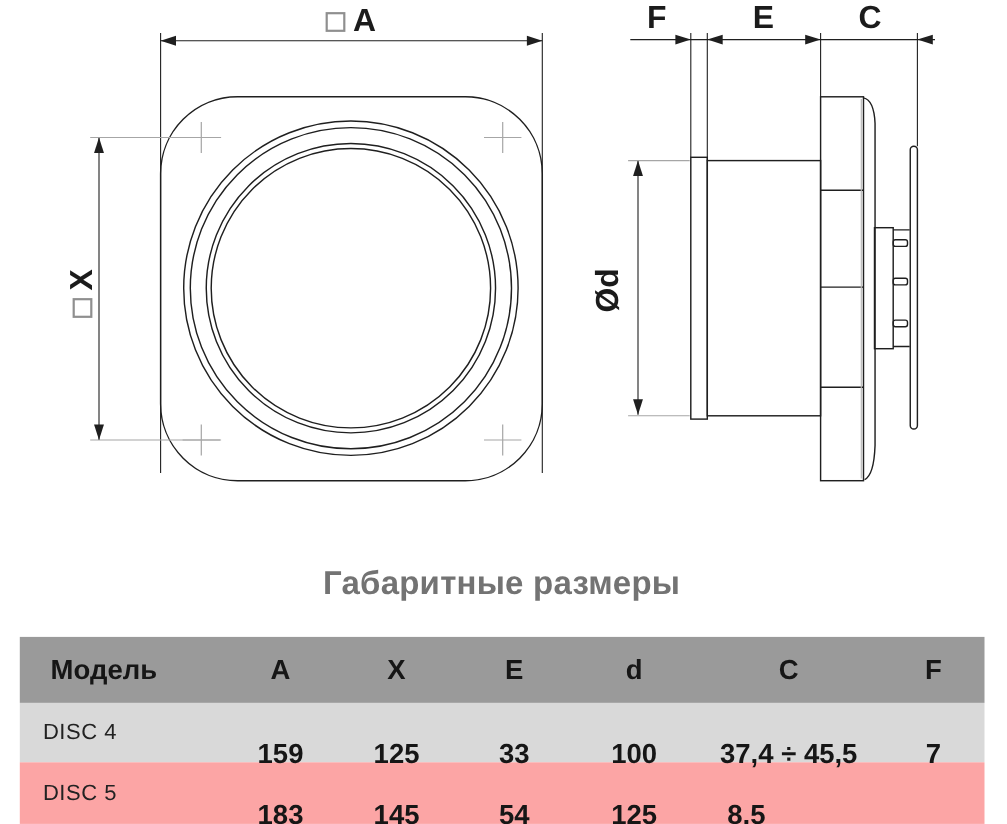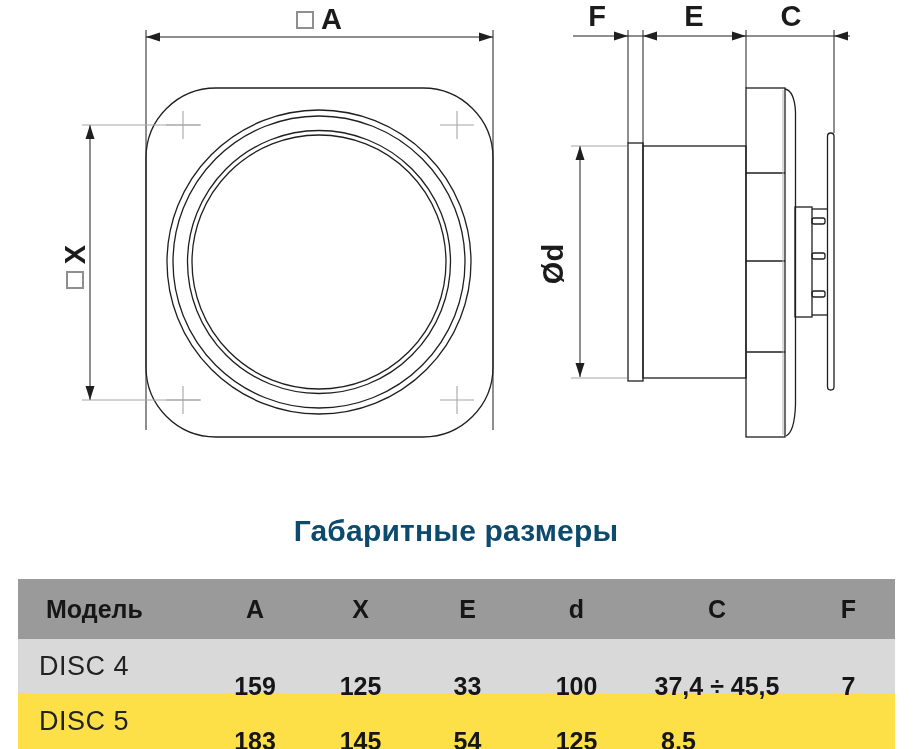--- a/index.html
+++ b/index.html
@@ -6,32 +6,32 @@
   #stage{position:relative;width:915px;height:749px;background:#fff;overflow:hidden;
          font-family:"Liberation Sans",sans-serif;color:#161616;}
   #drawing-svg{position:absolute;left:0;top:0;}
 
   .dim-label{position:absolute;font-weight:bold;font-size:29px;color:#1b1b1b;
              display:flex;align-items:center;justify-content:center;gap:7px;line-height:1;}
   .rot{transform:rotate(-90deg);transform-origin:center center;}
   .sq-icon{display:inline-block;width:18px;height:18px;border:2px solid #8f8f8f;box-sizing:border-box;background:#fff;}
 
   .fig-title{position:absolute;left:0;top:514px;width:912px;text-align:center;
-             font-size:30px;font-weight:bold;color:#0c4a6e;letter-spacing:0.2px;}
+             font-size:30px;font-weight:bold;color:#737373;letter-spacing:0.2px;}
 
   .dim-table{position:absolute;left:18px;top:579px;width:877px;font-size:25px;}
   .t-row{display:flex;align-items:center;}
   .t-row.head{height:60px;background:var(--table-header-bg,#9a9a9a);font-weight:bold;}
   .t-row.r1{height:54px;background:var(--table-row-alt-bg,#d9d9d9);}
-  .t-row.r2{height:56px;background:#fde047;}
+  .t-row.r2{height:56px;background:#fca5a5;}
   .cell{box-sizing:border-box;text-align:center;}
   .c0{width:185px;text-align:left;padding-left:28px;}
   .c1{width:104px;} .c2{width:107px;} .c3{width:107px;} .c4{width:111px;}
   .c5{width:170px;} .c6{width:93px;}
-  .model-cell{font-weight:normal;font-size:27px;padding-left:21px;letter-spacing:0.5px;color:#222;}
+  .model-cell{font-weight:normal;font-size:20px;padding-left:21px;letter-spacing:0.5px;color:#222;}
   .val{font-weight:bold;margin-top:40px;}
 </style>
 </head>
 <body>
 
 <div id="stage">
 
   <svg id="drawing-svg" width="915" height="565" viewBox="0 0 915 565">
 
     <g fill="none" stroke="#1f1f1f" stroke-width="1.3">

